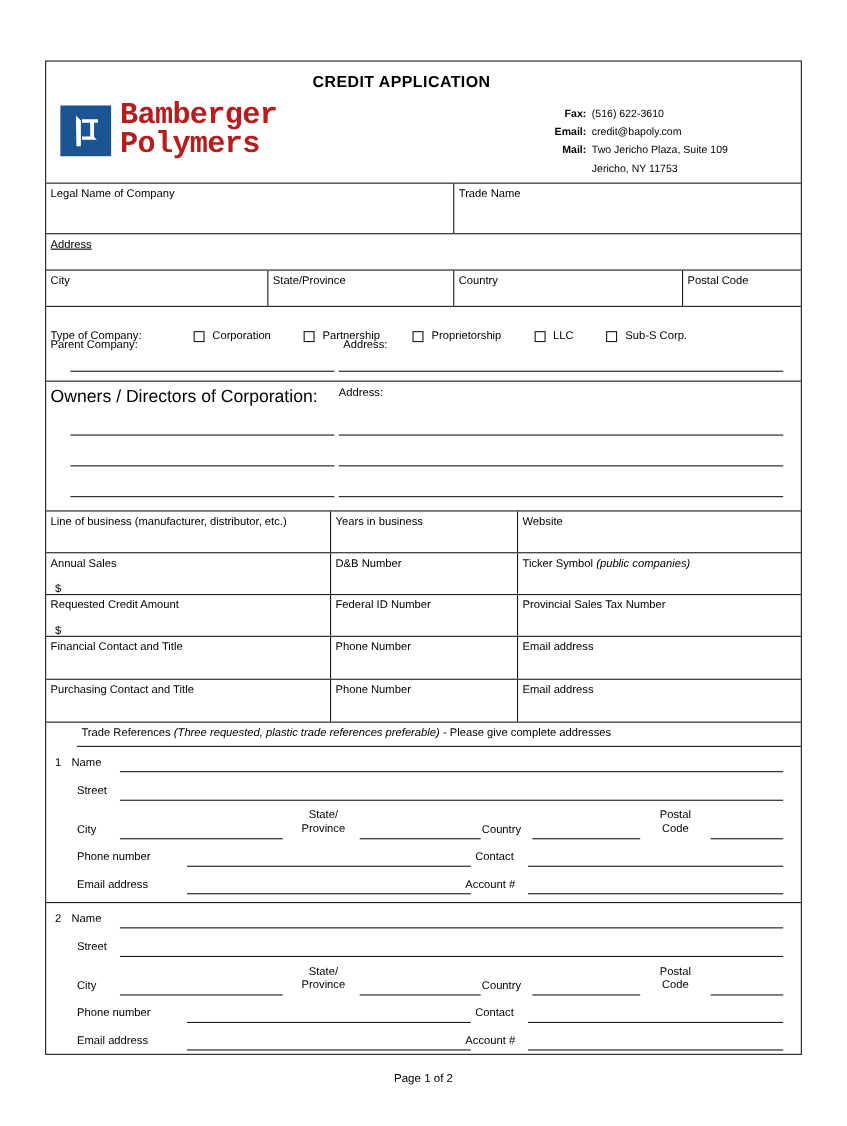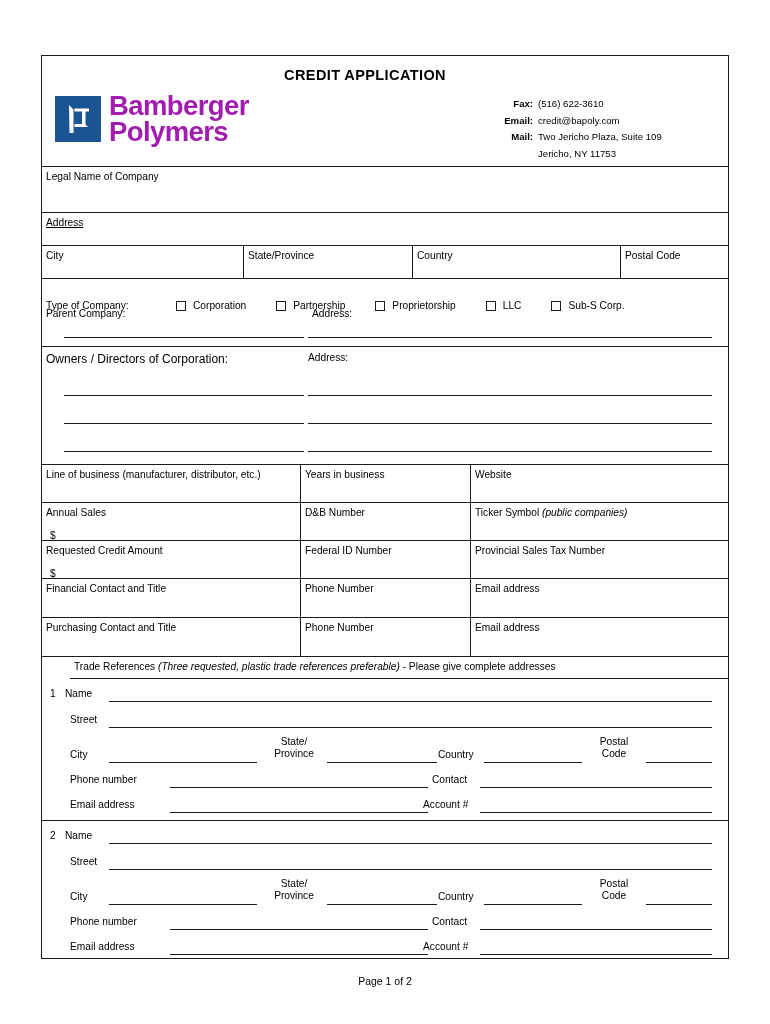--- a/index.html
+++ b/index.html
@@ -62,26 +62,26 @@
   .logo-mark {
     width: 46px;
     height: 46px;
     background: #1a5493;
     position: relative;
     flex: 0 0 auto;
   }
   .logo-mark svg { display: block; }
   .logo-text {
     margin-left: 8px;
-    color: #a21caf;
+    color: #b91c1c;
     font-weight: bold;
     font-size: 27.5px;
     line-height: 0.93;
     letter-spacing: -0.6px;
-    font-family: Liberation Sans, sans-serif;
+    font-family: Liberation Mono, monospace;
   }
   .logo-text .l2 { display: block; }
 
   
   .contact {
     position: absolute;
     right: 38px;
     top: 40px;
     font-size: 9.6px;
     line-height: 16.5px;
@@ -176,21 +176,21 @@
     border-bottom: 1.1px solid #1b1b1b;
     height: 0;
   }
 
   
   .owners-band {
     position: relative;
     border-bottom: 1.6px solid #1b1b1b;
     height: 118px;
   }
-  .owners-band .od-label { position: absolute; left: 4px; top: 5px; font-size: 12px; }
+  .owners-band .od-label { position: absolute; left: 4px; top: 5px; font-size: 16px; }
   .owners-band .ad-label { position: absolute; left: 266px; top: 5px; font-size: 10.2px; }
 
   
   .tr-head {
     position: relative;
     border-bottom: 1.6px solid #1b1b1b;
     height: 22px;
     font-size: 10.2px;
     padding: 4px 0 0 4px;
     margin-left: 28px;
@@ -266,20 +266,23 @@
           <span class="lbl"></span>
           <span class="val">Jericho, NY  11753</span>
         </div>
       </div>
     </div>
 
     <div class="row-band" style="height:46px;">
       <div class="cell" style="width:371px;">
         <span class="cap">Legal Name of Company</span>
       </div>
+      <div class="cell" style="width:313px;">
+        <span class="cap">Trade Name</span>
+      </div>
     </div>
 
     <div class="row-band" style="height:33px;">
       <div class="cell" style="width:684px;text-decoration:underline;">
         <span class="cap">Address</span>
       </div>
     </div>
 
     <div class="row-band" style="height:33px;">
       <div class="cell" style="width:202px;">

